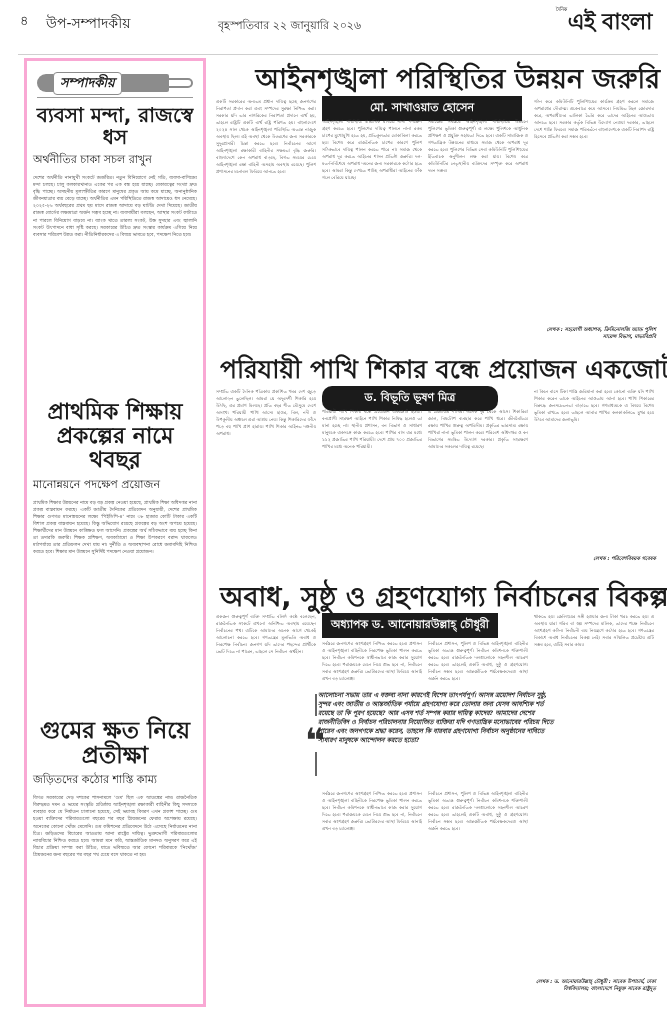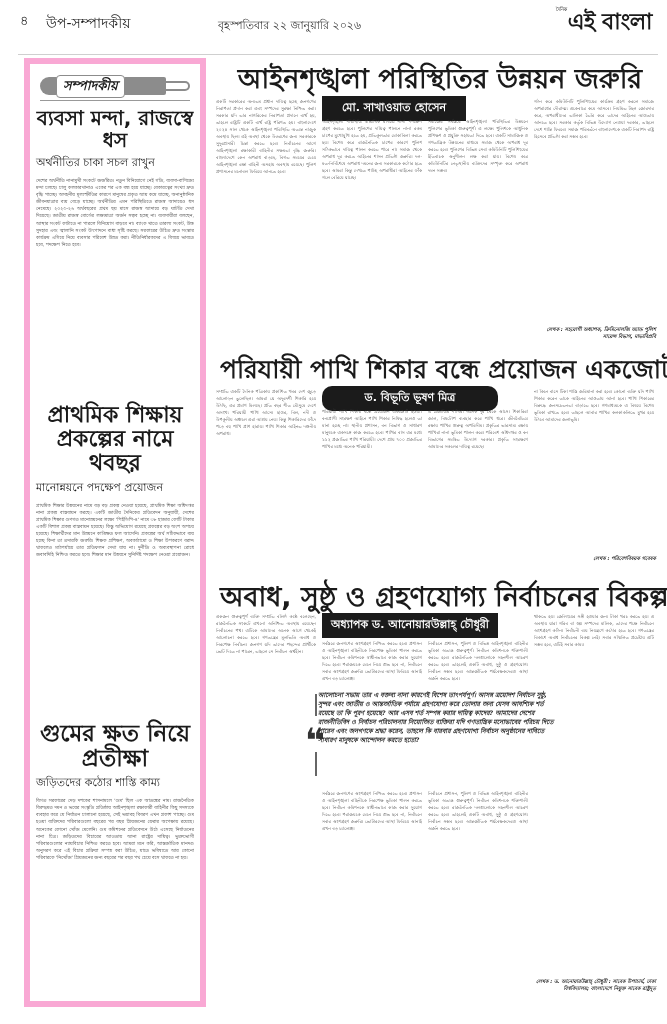--- a/index.html
+++ b/index.html
@@ -7,35 +7,35 @@
   body { font-family: "DejaVu Sans", sans-serif; color: #1a1a1a; position: relative; }
 
   .masthead { position: absolute; left: 18px; top: 0; width: 640px; height: 55px; border-bottom: 1px solid #cfcfcf; }
   .page-no { position: absolute; left: 2px; top: 11px; font-size: 13px; }
   .section-name { position: absolute; left: 28px; top: 12px; font-size: 14px; }
   .issue-date { position: absolute; left: 200px; top: 17px; font-size: 11px; color: #333; }
   .logo { position: absolute; right: 6px; top: 4px; font-size: 22px; font-weight: bold; letter-spacing: -0.5px; }
   .logo .tag { position: absolute; left: -12px; top: 2px; font-size: 5px; font-weight: normal; }
   .logo .accent { color: #e3261d; }
 
-  .editorial-box { position: absolute; left: 24px; top: 58px; width: 182px; height: 949px; border: 6px solid #f9a8d4; padding: 5px 6px; }
+  .editorial-box { position: absolute; left: 24px; top: 58px; width: 182px; height: 949px; border: 3px solid #f9a8d4; padding: 5px 6px; }
   .ed-banner { position: relative; height: 30px; margin: 2px 4px 6px 4px; }
   .ed-banner .bar { position: absolute; left: 0; right: 24px; top: 6px; height: 18px; background: #8c8c8c; border-radius: 9px 2px 2px 9px; }
   .ed-banner .label { position: absolute; left: 16px; top: 4px; background: #fff; padding: 0 6px; font-size: 13px; font-weight: bold; font-style: italic; border: 1px solid #8c8c8c; border-radius: 4px; }
   .ed-banner .nib { position: absolute; right: 0; top: 10px; width: 32px; height: 10px; border: 2px solid #8c8c8c; border-left: none; border-radius: 0 8px 8px 0; }
   .ed-banner .underline { position: absolute; left: 0; right: 0; bottom: 0; height: 1px; background: #999; }
 
   .ed-head { text-align: center; font-weight: bold; line-height: 1.1; }
   .ed-head.h1 { font-size: 20px; margin-top: 4px; }
   .ed-head.h2 { font-size: 22px; margin-top: 4px; }
   .ed-head.h3 { font-size: 23px; margin-top: 4px; }
   .ed-sub { text-align: left; font-size: 11px; margin: 3px 0 4px; }
   .ed-text { font-size: 4.6px; line-height: 7.1px; text-align: justify; color: #444; }
 
-  .article-title { position: absolute; left: 220px; width: 440px; text-align: center; font-weight: bold; white-space: nowrap; }
+  .article-title { position: absolute; left: 220px; width: 440px; text-align: right; font-weight: bold; white-space: nowrap; }
   .author-bar { position: absolute; background: #1b1b1b; color: #fff; text-align: center; font-size: 11px; font-weight: bold; padding: 3px 0; }
   .col { position: absolute; font-size: 4.4px; line-height: 7px; color: #444; text-align: justify; overflow: hidden; }
   .byline { position: absolute; font-size: 5px; font-weight: bold; font-style: italic; text-align: right; line-height: 7px; }
   .pull-quote { position: absolute; left: 318px; top: 690px; width: 236px; height: 76px; font-size: 6.2px; line-height: 9px; font-weight: bold; font-style: italic; color: #222; }
   .quote-mark { position: absolute; left: 305px; top: 720px; font-size: 34px; font-weight: bold; color: #333; }
   .quote-line { position: absolute; left: 315px; width: 2px; background: #666; }
 </style>
 </head>
 <body>
 
@@ -64,21 +64,21 @@
   <div class="ed-head h2">প্রাথমিক শিক্ষায় প্রকল্পের নামে থবছর়</div>
   <div class="ed-sub">মানোন্নয়নে পদক্ষেপ প্রয়োজন</div>
   <div class="ed-text" style="height:215px;overflow:hidden">প্রাথমিক শিক্ষার উন্নয়নের নামে বড় বড় প্রকল্প নেওয়া হয়েছে, প্রাথমিক শিক্ষা অধিদপ্তর নানা প্রকল্প বাস্তবায়ন করছে। একটি জাতীয় দৈনিকের প্রতিবেদন অনুযায়ী, দেশের প্রাথমিক শিক্ষার গুণগত মানোন্নয়নের লক্ষ্যে 'পিইডিপি-৪' নামে ৩৮ হাজার কোটি টাকার একটি বিশাল প্রকল্প বাস্তবায়ন হয়েছে। কিন্তু অভিযোগ রয়েছে প্রকল্পের বড় অংশ অপচয় হয়েছে। শিক্ষার্থীদের মান উন্নয়নে কাঙ্ক্ষিত ফল আসেনি। প্রকল্পের অর্থ সঠিকভাবে ব্যয় হচ্ছে কিনা তা তদারকি জরুরি। শিক্ষক প্রশিক্ষণ, অবকাঠামো ও শিক্ষা উপকরণে বরাদ্দ থাকলেও মাঠপর্যায়ে তার প্রতিফলন দেখা যায় না। দুর্নীতি ও অব্যবস্থাপনা রোধে জবাবদিহি নিশ্চিত করতে হবে। শিক্ষার মান উন্নয়নে সুনির্দিষ্ট পদক্ষেপ নেওয়া প্রয়োজন।</div>
 
   <div class="ed-head h3">গুমের ক্ষত নিয়ে প্রতীক্ষা</div>
   <div class="ed-sub">জড়িতদের কঠোর শাস্তি কাম্য</div>
   <div class="ed-text" style="height:205px;overflow:hidden">বিগত সরকারের দেড় দশকের শাসনামলে 'গুম' ছিল এক আতঙ্কের নাম। রাজনৈতিক বিরুদ্ধমত দমন ও ভয়ের সংস্কৃতি প্রতিষ্ঠায় আইনশৃঙ্খলা রক্ষাকারী বাহিনীর কিছু সদস্যকে ব্যবহার করে যে নির্যাতন চালানো হয়েছে, সেই ভয়াবহ বিবরণ এখন প্রকাশ পাচ্ছে। গুম হওয়া ব্যক্তিদের পরিবারগুলো বছরের পর বছর প্রিয়জনের ফেরার অপেক্ষায় রয়েছে। অনেকের কোনো খোঁজ মেলেনি। গুম কমিশনের প্রতিবেদনে উঠে এসেছে নির্যাতনের নানা চিত্র। জড়িতদের বিচারের আওতায় আনা রাষ্ট্রের দায়িত্ব। ভুক্তভোগী পরিবারগুলোর ন্যায়বিচার নিশ্চিত করতে হবে। আমরা মনে করি, আন্তর্জাতিক মানদণ্ড অনুসরণ করে এই বিচার প্রক্রিয়া সম্পন্ন করা উচিত, যাতে ভবিষ্যতে আর কোনো পরিবারকে 'নিখোঁজ' প্রিয়জনের জন্য বছরের পর বছর পথ চেয়ে বসে থাকতে না হয়।</div>
 </div>
 
 <div class="article-title" style="top:58px;font-size:27px;">আইনশৃঙ্খলা পরিস্থিতির উন্নয়ন জরুরি</div>
-<div class="author-bar" style="left:322px;top:96px;width:144px;">মো. সাখাওয়াত হোসেন</div>
+<div class="author-bar" style="left:322px;top:96px;width:200px;">মো. সাখাওয়াত হোসেন</div>
 <div class="col" style="left:216px;top:98px;width:100px;height:248px;">একটি সরকারের অন্যতম প্রধান দায়িত্ব হচ্ছে জনগণের নিরাপত্তা প্রদান করা এবং সম্পদের সুরক্ষা নিশ্চিত করা। সরকার যদি তার নাগরিকের নিরাপত্তা প্রদানে ব্যর্থ হয়, তাহলে রাষ্ট্রটি একটি ব্যর্থ রাষ্ট্র পরিণত হয়। বাংলাদেশে ২০২৪ সাল থেকে আইনশৃঙ্খলা পরিস্থিতি অত্যন্ত নাজুক অবস্থায় ছিল। এই অবস্থা থেকে উত্তরণের জন্য সরকারকে সুদূরপ্রসারী চিন্তা করতে হবে। নির্বাচনের আগে আইনশৃঙ্খলা রক্ষাকারী বাহিনীর সক্ষমতা বৃদ্ধি জরুরি। বাংলাদেশে কেন অপরাধ বাড়ছে, বিগত সময়ের চেয়ে আইনশৃঙ্খলা রক্ষা বাহিনী অসহায় অবস্থায় রয়েছে। পুলিশ প্রশাসনের মনোবল ফিরিয়ে আনতে হবে।</div>
 <div class="col" style="left:322px;top:118px;width:100px;height:228px;">আইনশৃঙ্খলা পরিস্থিতি স্বাভাবিক রাখতে নানা পদক্ষেপ গ্রহণ করতে হবে। পুলিশের দায়িত্ব পালনে নানা রকম চাপের মুখোমুখি হতে হয়, প্রতিকূলতার মোকাবিলা করতে হয়। বিশেষ করে রাজনৈতিক চাপের কারণে পুলিশ সঠিকভাবে দায়িত্ব পালন করতে পারে না। সমাজ থেকে অপরাধ দূর করতে আইনের শাসন প্রতিষ্ঠা জরুরি। দল-মত-নির্বিশেষে অপরাধ দমনের জন্য সরকারকে কঠোর হতে হবে। আমরা কিন্তু দেখতে পাচ্ছি অপরাধীরা আইনের ফাঁক গলে বেরিয়ে যাচ্ছে।</div>
 <div class="col" style="left:428px;top:118px;width:100px;height:228px;">সমাজের সর্বস্তরে আইনশৃঙ্খলা পরিস্থিতির উন্নয়নে পুলিশের ভূমিকা গুরুত্বপূর্ণ। এ লক্ষ্যে পুলিশকে আধুনিক প্রশিক্ষণ ও প্রযুক্তি সহায়তা দিতে হবে। একটি সামাজিক ও গণতান্ত্রিক উন্নয়নের মাধ্যমে সমাজ থেকে অপরাধ দূর করতে হবে। পুলিশের বিভিন্ন সেবা কমিউনিটি পুলিশিংয়ের ইতিবাচক অনুশীলন লক্ষ করা যায়। বিশেষ করে কমিউনিটির নেতৃস্থানীয় ব্যক্তিদের সম্পৃক্ত করে অপরাধ দমন সম্ভব।</div>
 <div class="col" style="left:534px;top:98px;width:120px;height:222px;">গঠন করে কমিউনিটি পুলিশিংয়ের কার্যক্রম গ্রহণ করলে সমাজে অপরাধের দৌরাত্ম্য একেবারে কমে আসবে। নিয়মিত টহল জোরদার করে, অপরাধীদের তালিকা তৈরি করে তাদের আইনের আওতায় আনতে হবে। সরকার কর্তৃক বিভিন্ন উদ্যোগ নেওয়া দরকার, তাহলে দেশে শান্তি ফিরবে। সমাজ পরিবর্তনে বাংলাদেশকে একটি নিরাপদ রাষ্ট্র হিসেবে প্রতিষ্ঠা করা সম্ভব হবে।</div>
 <div class="byline" style="left:534px;top:326px;width:122px;">লেখক : সহযোগী অধ্যাপক, ক্রিমিনোলজি অ্যান্ড পুলিশ সায়েন্স বিভাগ, মাভাবিপ্রবি</div>
 
 <div class="article-title" style="top:350px;font-size:25px;">পরিযায়ী পাখি শিকার বন্ধে প্রয়োজন একজোট হওয়া</div>
 <div class="author-bar" style="left:322px;top:386px;width:176px;border-radius:10px;">ড. বিভূতি ভূষণ মিত্র</div>
 <div class="col" style="left:216px;top:388px;width:100px;height:178px;">সম্প্রতি একটি দৈনিক পত্রিকায় প্রকাশিত খবর দেশ জুড়ে আলোড়ন তুলেছিল। আমরা যে অদূরদর্শী শিকারি হয়ে উঠছি, এর প্রমাণ মিলছে। প্রতি বছর শীত মৌসুমে দেশে অসংখ্য পরিযায়ী পাখি আসে। হাওর, বিল, নদী ও উপকূলীয় অঞ্চলে এরা আশ্রয় নেয়। কিন্তু শিকারিদের ফাঁদে পড়ে বহু পাখি প্রাণ হারায়। পাখি শিকার আইনত দণ্ডনীয় অপরাধ।</div>
 <div class="col" style="left:322px;top:408px;width:100px;height:158px;">পরিযায়ী পাখি শিকার বন্ধে প্রয়োজন একজোট হওয়া। বন্যপ্রাণী সংরক্ষণ আইনে পাখি শিকার নিষিদ্ধ হলেও তা মানা হচ্ছে না। স্থানীয় প্রশাসন, বন বিভাগ ও সাধারণ মানুষকে একসঙ্গে কাজ করতে হবে। পাখির বাস এর মধ্যে ১১২ প্রজাতির পাখি পরিযায়ী। দেশে প্রায় ৭০০ প্রজাতির পাখির মধ্যে অনেক পরিযায়ী।</div>

